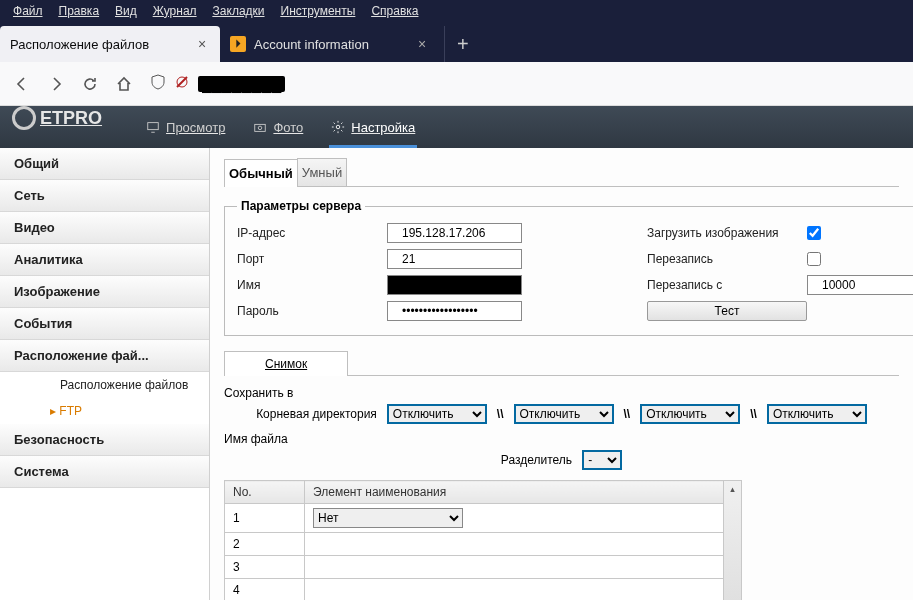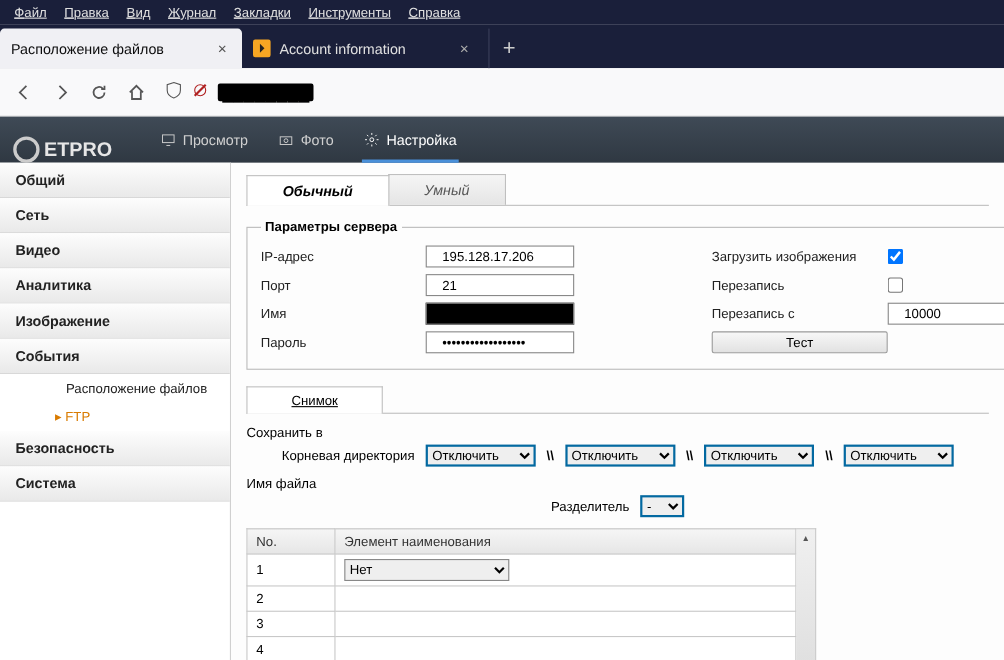--- a/index.html
+++ b/index.html
@@ -22,41 +22,41 @@
 
   
   .ff-toolbar { background: #f9f9fa; height: 44px; display: flex; align-items: center; padding: 0 6px; border-bottom: 1px solid #ddd; gap: 2px; }
   .ff-tbtn { width: 32px; height: 32px; display: flex; align-items: center; justify-content: center; color: #444; font-size: 15px; border-radius: 4px; }
   .ff-tbtn svg { width: 16px; height: 16px; stroke: #555; fill: none; stroke-width: 1.6; }
   .ff-urlbar { flex: 1; height: 30px; display: flex; align-items: center; padding: 0 8px; gap: 8px; }
   .ff-shield svg, .ff-notrack svg { width: 16px; height: 16px; }
   .ff-url { font-size: 14px; color: #0c0c0d; background: #000; color:#000; padding:0 4px; border-radius:2px; text-decoration: line-through;}
 
   
-  .app-header { background: linear-gradient(#3f4a56, #2f3842); height: 42px; display: flex; align-items: flex-end; padding: 0 12px; color: #e6e6e6; }
+  .app-header { background: linear-gradient(#3f4a56, #2f3842); height: 42px; display: flex; align-items: flex-start; padding: 0 12px; color: #e6e6e6; text-decoration: underline; }
   .app-logo { display: flex; align-items: center; font-weight: bold; font-size: 18px; margin-right: 30px; }
   .app-logo .ball { width: 24px; height: 24px; border: 3px solid #ccc; border-radius: 50%; margin-right: 4px; position: relative; }
   .app-nav { display: flex; gap: 0; }
   .app-nav-item { padding: 0 14px; height: 42px; display: flex; align-items: center; gap: 6px; font-size: 13px; color: #d0d0d0; position: relative; }
   .app-nav-item.active { color: #fff; }
   .app-nav-item.active::after { content:""; position:absolute; bottom:0; left:12px; right:12px; height:3px; background:#4a90d9; }
   .app-nav-item svg { width: 14px; height: 14px; }
 
   
   .app-body { display: flex; height: calc(600px - 22px - 40px - 44px - 42px); background: #f4f4f4; }
   .sidebar { width: 210px; background: #fff; border-right: 1px solid #d0d0d0; overflow-y: auto; }
   .side-item { padding: 8px 14px; font-size: 13px; font-weight: bold; color: #222; border-bottom: 1px solid #d8d8d8; background: linear-gradient(#fdfdfd,#e9e9e9); cursor: pointer; white-space: nowrap; overflow: hidden; text-overflow: ellipsis; }
   .side-sub { padding: 6px 20px 6px 60px; font-size: 12px; color: #333; background:#fff; }
   .side-sub.active { color: #d97b00; font-weight: normal; padding-left: 50px;}
   .side-sub.active::before { content:"▸ "; color:#d97b00; }
   .side-sub.parent { padding-left: 60px; color:#222; }
 
   .content { flex: 1; padding: 10px 14px; overflow: auto; background:#fdfdfd; }
   .tabrow { display: flex; border-bottom: 1px solid #bfbfbf; margin-bottom: 12px; }
-  .tabrow .tab { padding: 6px 32px; font-size: 13px; background: linear-gradient(#f5f5f5,#e5e5e5); border: 1px solid #bfbfbf; border-bottom: none; margin-right: -1px; color:#555;font-style:italic; }
+  .tabrow .tab { padding: 6px 4px; font-size: 13px; background: linear-gradient(#f5f5f5,#e5e5e5); border: 1px solid #bfbfbf; border-bottom: none; margin-right: -1px; color:#555; }
   .tabrow .tab.active { background: #fff; font-weight: bold; color:#000; position:relative; top:1px; }
 
   fieldset { border: 1px solid #bbb; padding: 10px 12px 14px; margin-bottom: 14px; }
   legend { font-size: 12px; font-weight: bold; padding: 0 4px; }
 
   .form-grid { display: grid; grid-template-columns: 150px 200px 60px 160px 140px; row-gap: 6px; align-items: center; font-size: 12px; }
   .form-grid label { color: #222; }
   .form-grid input[type=text], .form-grid input[type=password] { width: 135px; height: 20px; border: 1px solid #888; padding: 0 14px; font-size: 12px; }
   .form-grid .wide { width: 135px; }
   .form-grid input[type=checkbox] { width: 14px; height: 14px; }
@@ -169,20 +169,21 @@
 </div>
 
 <div class="app-body">
   <div class="sidebar">
     <div class="side-item">Общий</div>
     <div class="side-item">Сеть</div>
     <div class="side-item">Видео</div>
     <div class="side-item">Аналитика</div>
     <div class="side-item">Изображение</div>
     <div class="side-item">События</div>
+    <div class="side-item">Расположение фай...</div>
     <div class="side-sub parent">Расположение файлов</div>
     <div class="side-sub active">FTP</div>
     <div class="side-item">Безопасность</div>
     <div class="side-item">Система</div>
   </div>
 
   <div class="content">
     <div class="tabrow">
       <div class="tab active">Обычный</div>
       <div class="tab">Умный</div>

